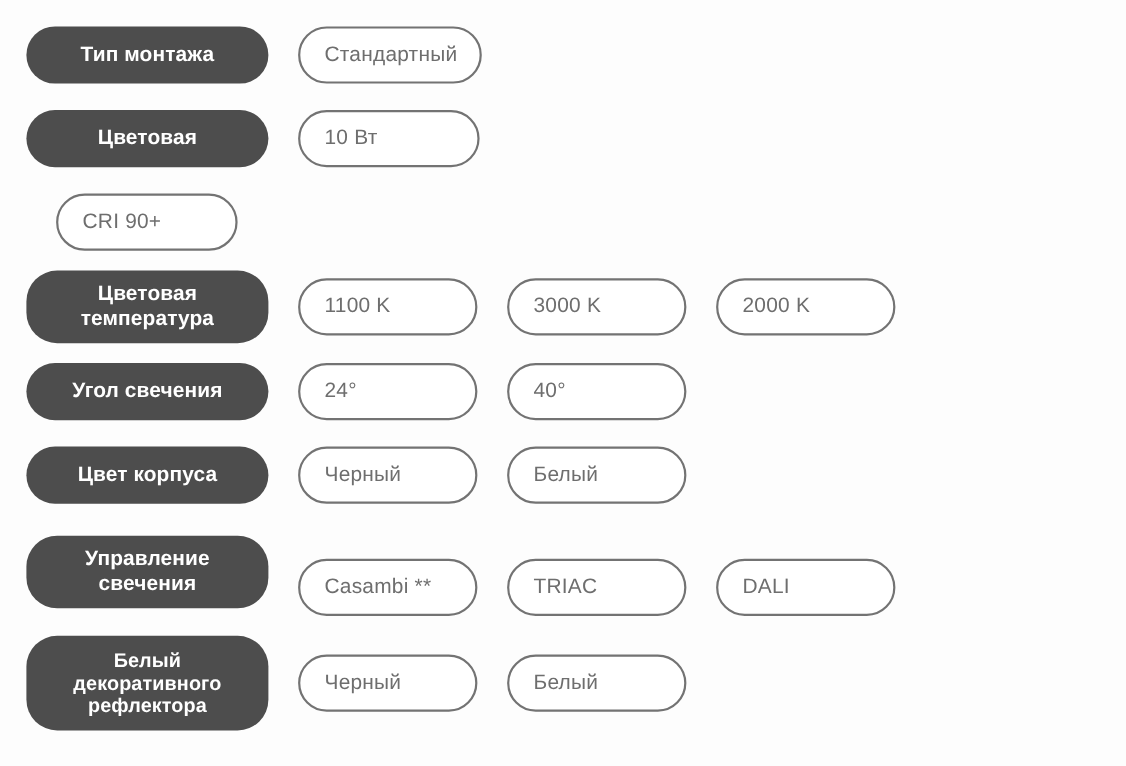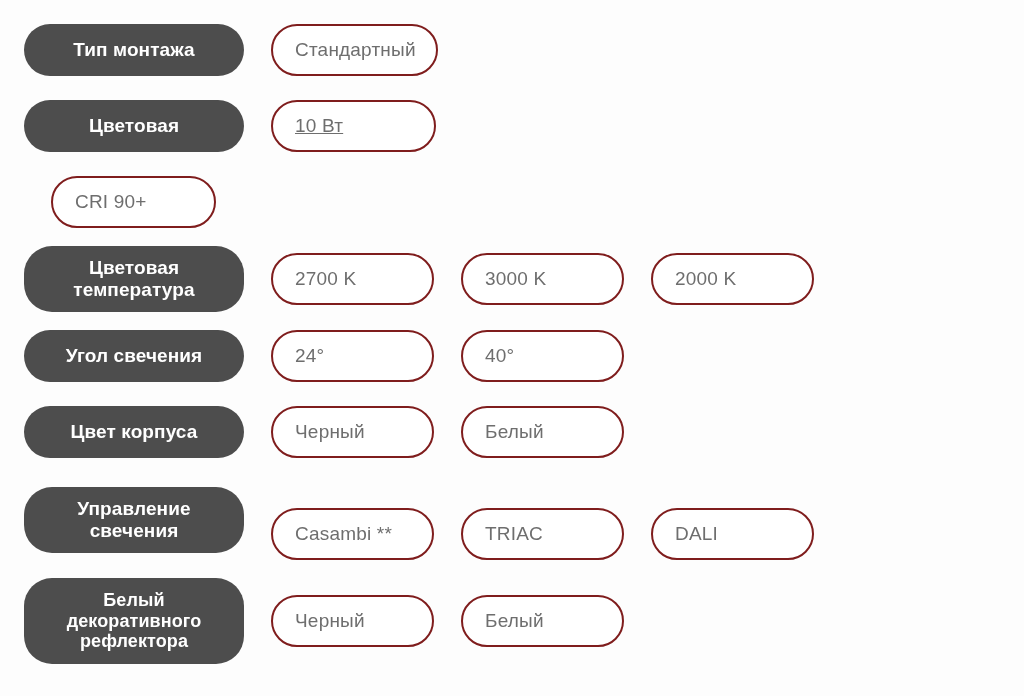--- a/index.html
+++ b/index.html
@@ -60,40 +60,40 @@
 
   
   .options {
     display: flex;
     align-items: center;
     margin-left: 27px;
   }
   .option-pill {
     box-sizing: border-box;
     height: 52px;
-    border: 2px solid #7f1d1d;
+    border: 2px solid #737373;
     border-radius: 26px;
     background: #ffffff;
     color: #6e6e6e;
     font-size: 19px;
     font-weight: 400;
     letter-spacing: 0.2px;
     display: flex;
     align-items: center;
     justify-content: flex-start;
     padding: 0 22px;
     margin-right: 27px;
     white-space: nowrap;
     user-select: none;
   }
   .option-pill:last-child { margin-right: 0; }
 
   
   .w-mount   { width: 167px; }
-  .w-power   { width: 165px; text-decoration: underline; }
+  .w-power   { width: 165px; }
   .w-cri     { width: 165px; }
   .w-cct     { width: 163px; }
   .w-beam    { width: 163px; }
   .w-body    { width: 163px; }
   .w-dim     { width: 163px; margin-top: 28px; }
   .w-refl    { width: 163px; }
 
   
   .gap-a { height: 24px; }
   .gap-b { height: 24px; }
@@ -135,21 +135,21 @@
   <div class="gap-c"></div>
 
   <div class="spec-row">
     <div class="label-pill two-line">
       <span>
         <span>Цветовая</span><br>
         <span>температура</span>
       </span>
     </div>
     <div class="options">
-      <div class="option-pill w-cct">2700 K</div>
+      <div class="option-pill w-cct">1100 K</div>
       <div class="option-pill w-cct">3000 K</div>
       <div class="option-pill w-cct">2000 K</div>
     </div>
   </div>
 
   <div class="gap-d"></div>
 
   <div class="spec-row">
     <div class="label-pill">Угол свечения</div>
     <div class="options">

